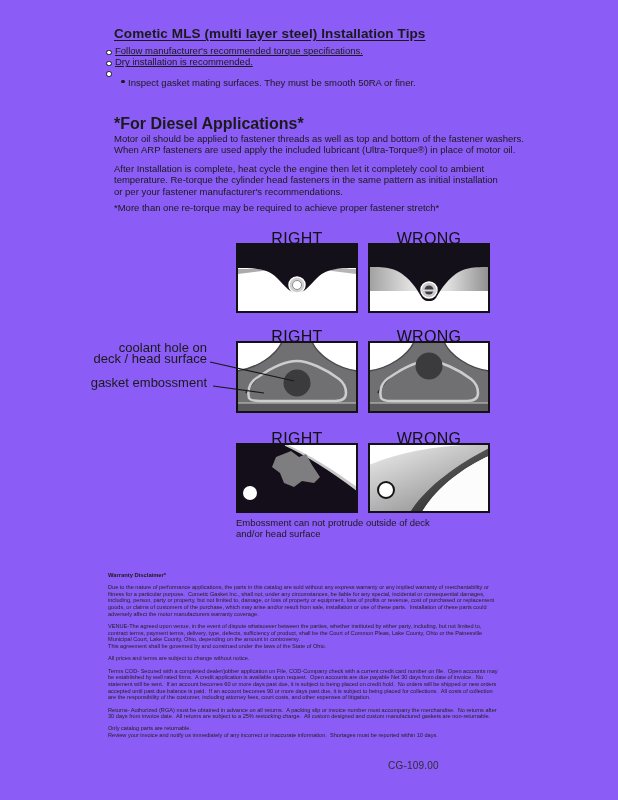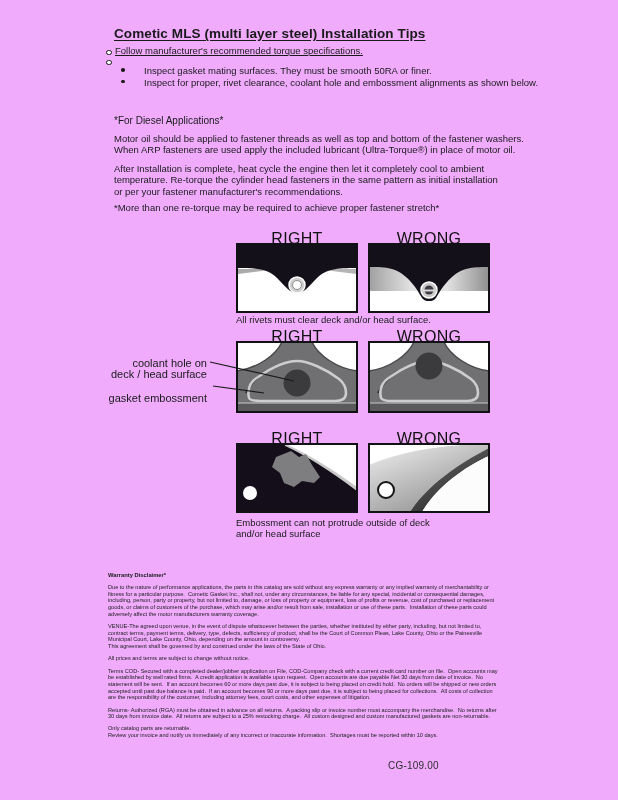--- a/index.html
+++ b/index.html
@@ -1,46 +1,46 @@
 <!DOCTYPE html>
 <html><head>
 <meta charset="utf-8">
 <style>
   html,body{margin:0;padding:0;background:#fff;}
   .page{
-    position:relative;width:618px;height:800px;background:#f0abfc;
+    position:relative;width:618px;height:800px;background:#8b5cf6;
     font-family:"Liberation Sans", sans-serif;color:#1a1a1a;overflow:hidden;
   }
   .abs{position:absolute;}
   .page-title{
     left:114px;top:26px;font-size:13.5px;font-weight:bold;
     text-decoration:underline;text-underline-offset:2px;letter-spacing:.1px;
   }
   .bullets{left:106px;top:45px;width:500px;font-size:9.5px;line-height:11.4px;}
   .b-row{display:flex;align-items:center;text-decoration:underline;}
   .b-marker{
     width:3.5px;height:3.5px;border:1px solid #1a1a1a;border-radius:50%;
     margin:3.2px 3.5px 0 0;flex:0 0 auto;background:#fff;
   }
-  .sb-row{display:flex;align-items:flex-start;margin-left:15px;gap:16px;}
+  .sb-row{display:flex;align-items:flex-start;margin-left:15px;}
   .sb-marker{
     width:3.6px;height:3.6px;border-radius:50%;background:#1a1a1a;
     margin:3.4px 3.5px 0 0;flex:0 0 auto;
   }
-  .diesel-heading{left:114px;top:115px;font-size:10px;font-weight:normal;}
+  .diesel-heading{left:114px;top:115px;font-size:16px;font-weight:bold;}
   .body-para{font-size:9.5px;line-height:11.3px;white-space:pre-wrap;width:440px;}
   .p1{left:114px;top:133px;}
   .p2{left:114px;top:163px;}
   .p3{left:114px;top:202px;}
   .rw-label{top:0;width:122px;text-align:center;font-size:16px;letter-spacing:.3px;color:#111;}
   .panel{display:block;}
   .caption{font-size:9.5px;line-height:10.5px;white-space:pre-wrap;color:#1a1a1a;}
   .annotation{
-    width:122px;text-align:right;font-size:11px;line-height:11px;
-    white-space:pre-wrap;color:#1a1a1a;margin-top:16px;
+    width:122px;text-align:right;font-size:13px;line-height:11px;
+    white-space:pre-wrap;color:#1a1a1a;
   }
   .warranty{left:108px;top:572px;width:406px;}
   .warranty-heading{font-size:5.8px;font-weight:bold;margin-bottom:6px;}
   .fine-para{font-size:5.6px;line-height:6.7px;white-space:pre-wrap;margin:0 0 5.5px 0;color:#222;}
   .page-number{left:388px;top:760px;font-size:10px;color:#2e2e2e;letter-spacing:.2px;}
   .overlay{left:0;top:0;pointer-events:none;z-index:5;}
 </style>
 </head>
 <body>
 
@@ -48,28 +48,28 @@
 
   <div class="abs page-title">Cometic MLS (multi layer steel) Installation Tips</div>
 
   <div class="abs bullets">
     <div class="b-row">
       <span class="b-marker"></span>
       <span>Follow manufacturer's recommended torque specifications.</span>
     </div>
     <div class="b-row">
       <span class="b-marker"></span>
+      <span>Dry installation is recommended.</span>
+    </div>
+    <div class="b-row">
+      <span class="b-marker"></span>
     </div>
     <div class="sb-row">
       <span class="sb-marker"></span>
       <span>Inspect gasket mating surfaces.  They must be smooth 50RA or finer.</span>
-    </div>
-    <div class="sb-row">
-      <span class="sb-marker"></span>
-      <span>Inspect for proper, rivet clearance, coolant hole and embossment alignments as shown below.</span>
     </div>
   </div>
 
   <div class="abs diesel-heading">*For Diesel Applications*</div>
   <div class="abs body-para p1">Motor oil should be applied to fastener threads as well as top and bottom of the fastener washers.
 When ARP fasteners are used apply the included lubricant (Ultra-Torque®) in place of motor oil.</div>
   <div class="abs body-para p2">After Installation is complete, heat cycle the engine then let it completely cool to ambient
 temperature. Re-torque the cylinder head fasteners in the same pattern as initial installation
 or per your fastener manufacturer's recommendations.</div>
   <div class="abs body-para p3">*More than one re-torque may be required to achieve proper fastener stretch*</div>
@@ -99,21 +99,20 @@
     <rect x="0" y="0" width="122" height="70" fill="#ffffff"></rect>
     <rect x="1" y="24" width="120" height="24" fill="url(#g-r1w)"></rect>
     <rect x="1" y="48" width="120" height="21" fill="#ffffff"></rect>
     <path d="M1,1 H121 V24 C102,24 94,25 84,34 C74,43 70,52 68,55 C66,57.5 64,58 61,58 C58,58 56,57.5 54,55 C52,52 48,43 38,34 C28,25 20,24 1,24 Z" fill="#14101a"></path>
     <circle cx="61" cy="47" r="8" fill="#c9c9c9" stroke="#ffffff" stroke-width="1.5"></circle>
     <circle cx="61" cy="47" r="4.5" fill="#403c46"></circle>
     <line x1="53" y1="47.5" x2="69" y2="47.5" stroke="#d8d8d8" stroke-width="2"></line>
     <rect x="1" y="1" width="120" height="68" fill="none" stroke="#121216" stroke-width="2"></rect>
   </svg>
 
-  <div class="abs caption" style="left:236px;top:315px;">All rivets must clear deck and/or head surface.</div>
 
   <div class="abs rw-label" style="left:236px;top:328px;">RIGHT</div>
   <div class="abs rw-label" style="left:368px;top:328px;">WRONG</div>
 
   <div class="abs annotation" style="left:85px;top:342px;">coolant hole on
 deck / head surface</div>
   <div class="abs annotation" style="left:85px;top:377px;">gasket embossment</div>
 
   <svg class="abs panel" style="left:236px;top:341px;" width="122" height="72" viewBox="0 0 122 72">
     <rect x="0" y="0" width="122" height="72" fill="#707073"></rect>

